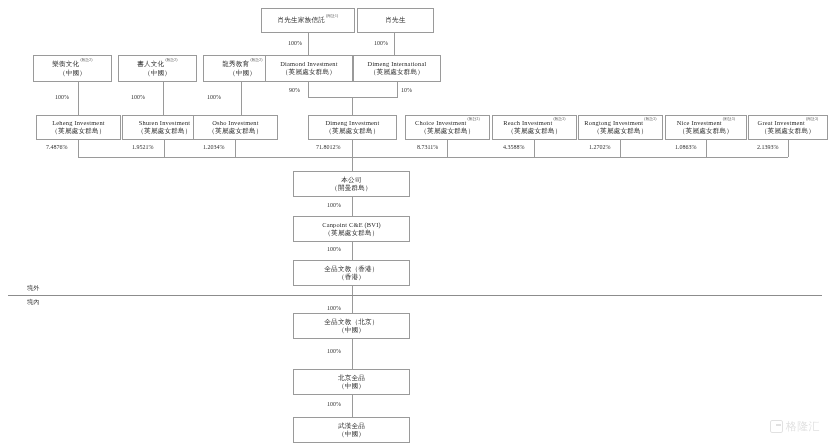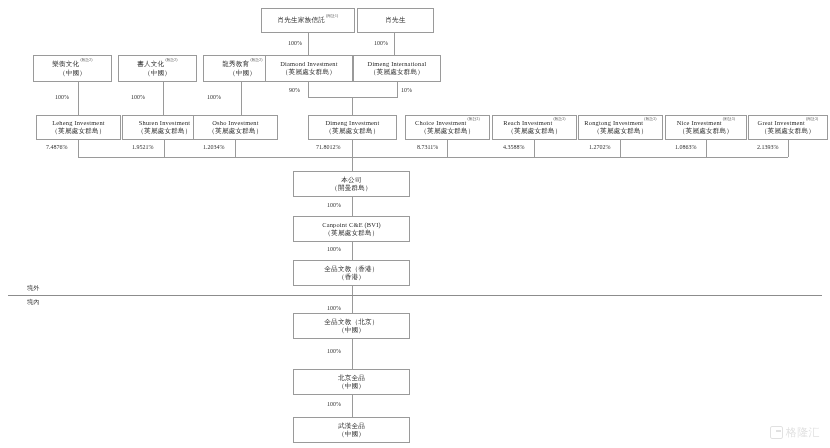--- a/index.html
+++ b/index.html
@@ -86,21 +86,21 @@
     position: absolute;
     font-size: 6.2px;
     color: #333;
     white-space: nowrap;
     z-index: 5;
   }
   
   .watermark {
     position: absolute;
     right: 10px;
-    bottom: 8px;
+    bottom: 14px;
     display: flex;
     align-items: center;
     gap: 3px;
     opacity: 0.55;
     z-index: 6;
   }
   .wm-icon {
     width: 13px;
     height: 13px;
     border: 1.6px solid #c9c9c9;

